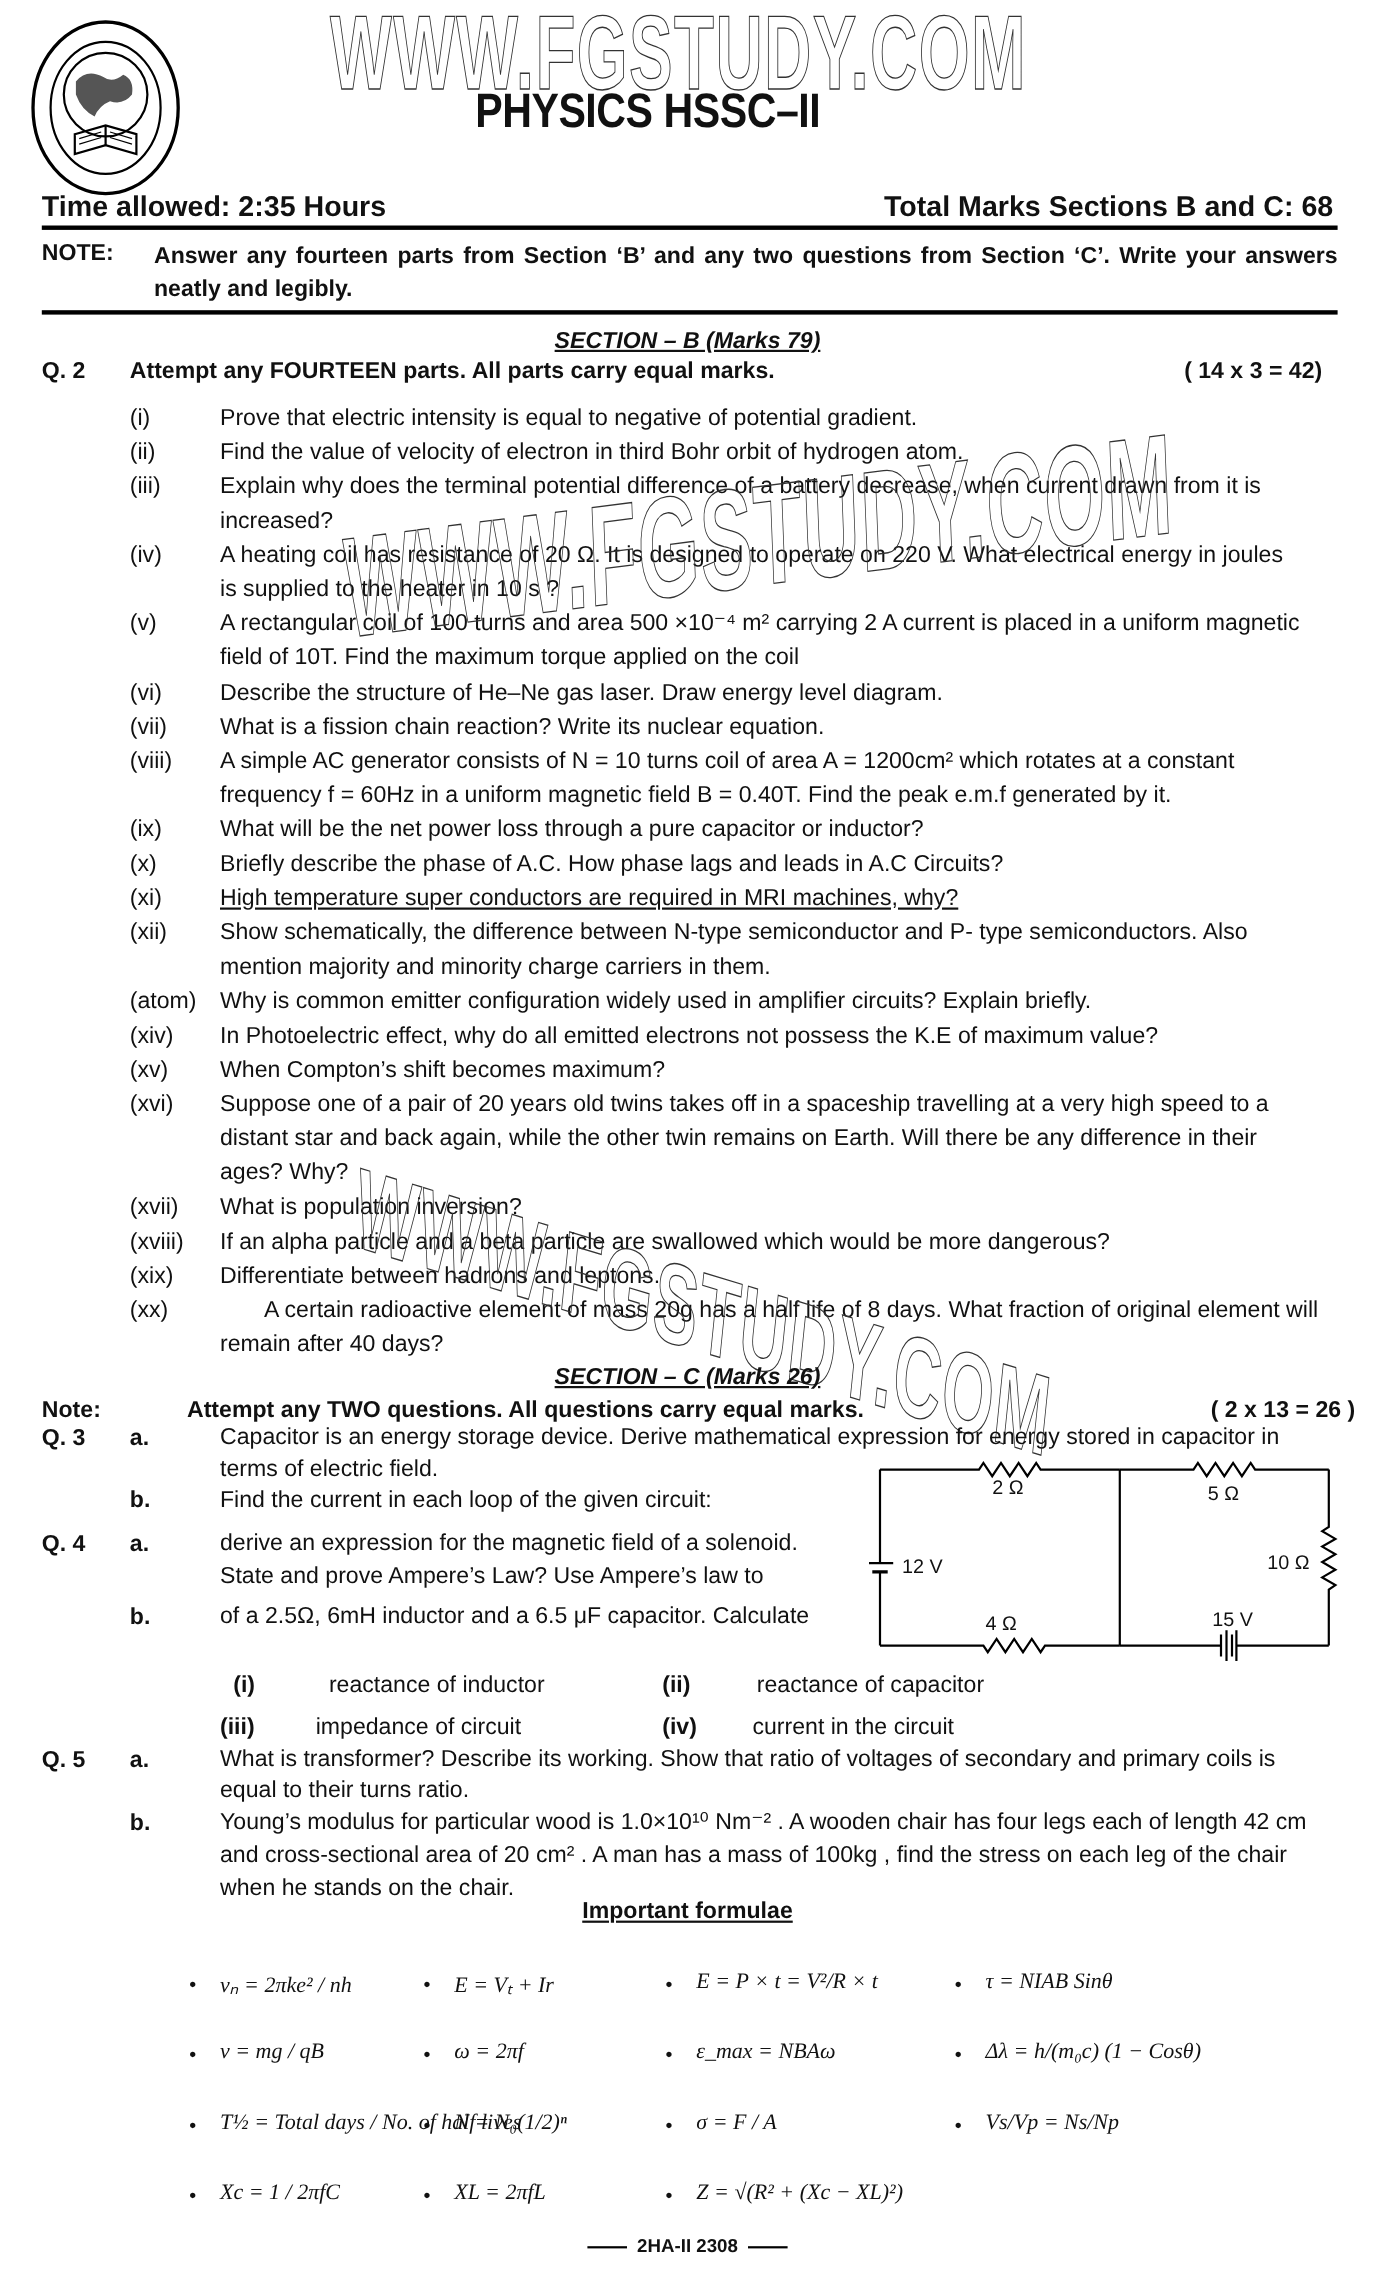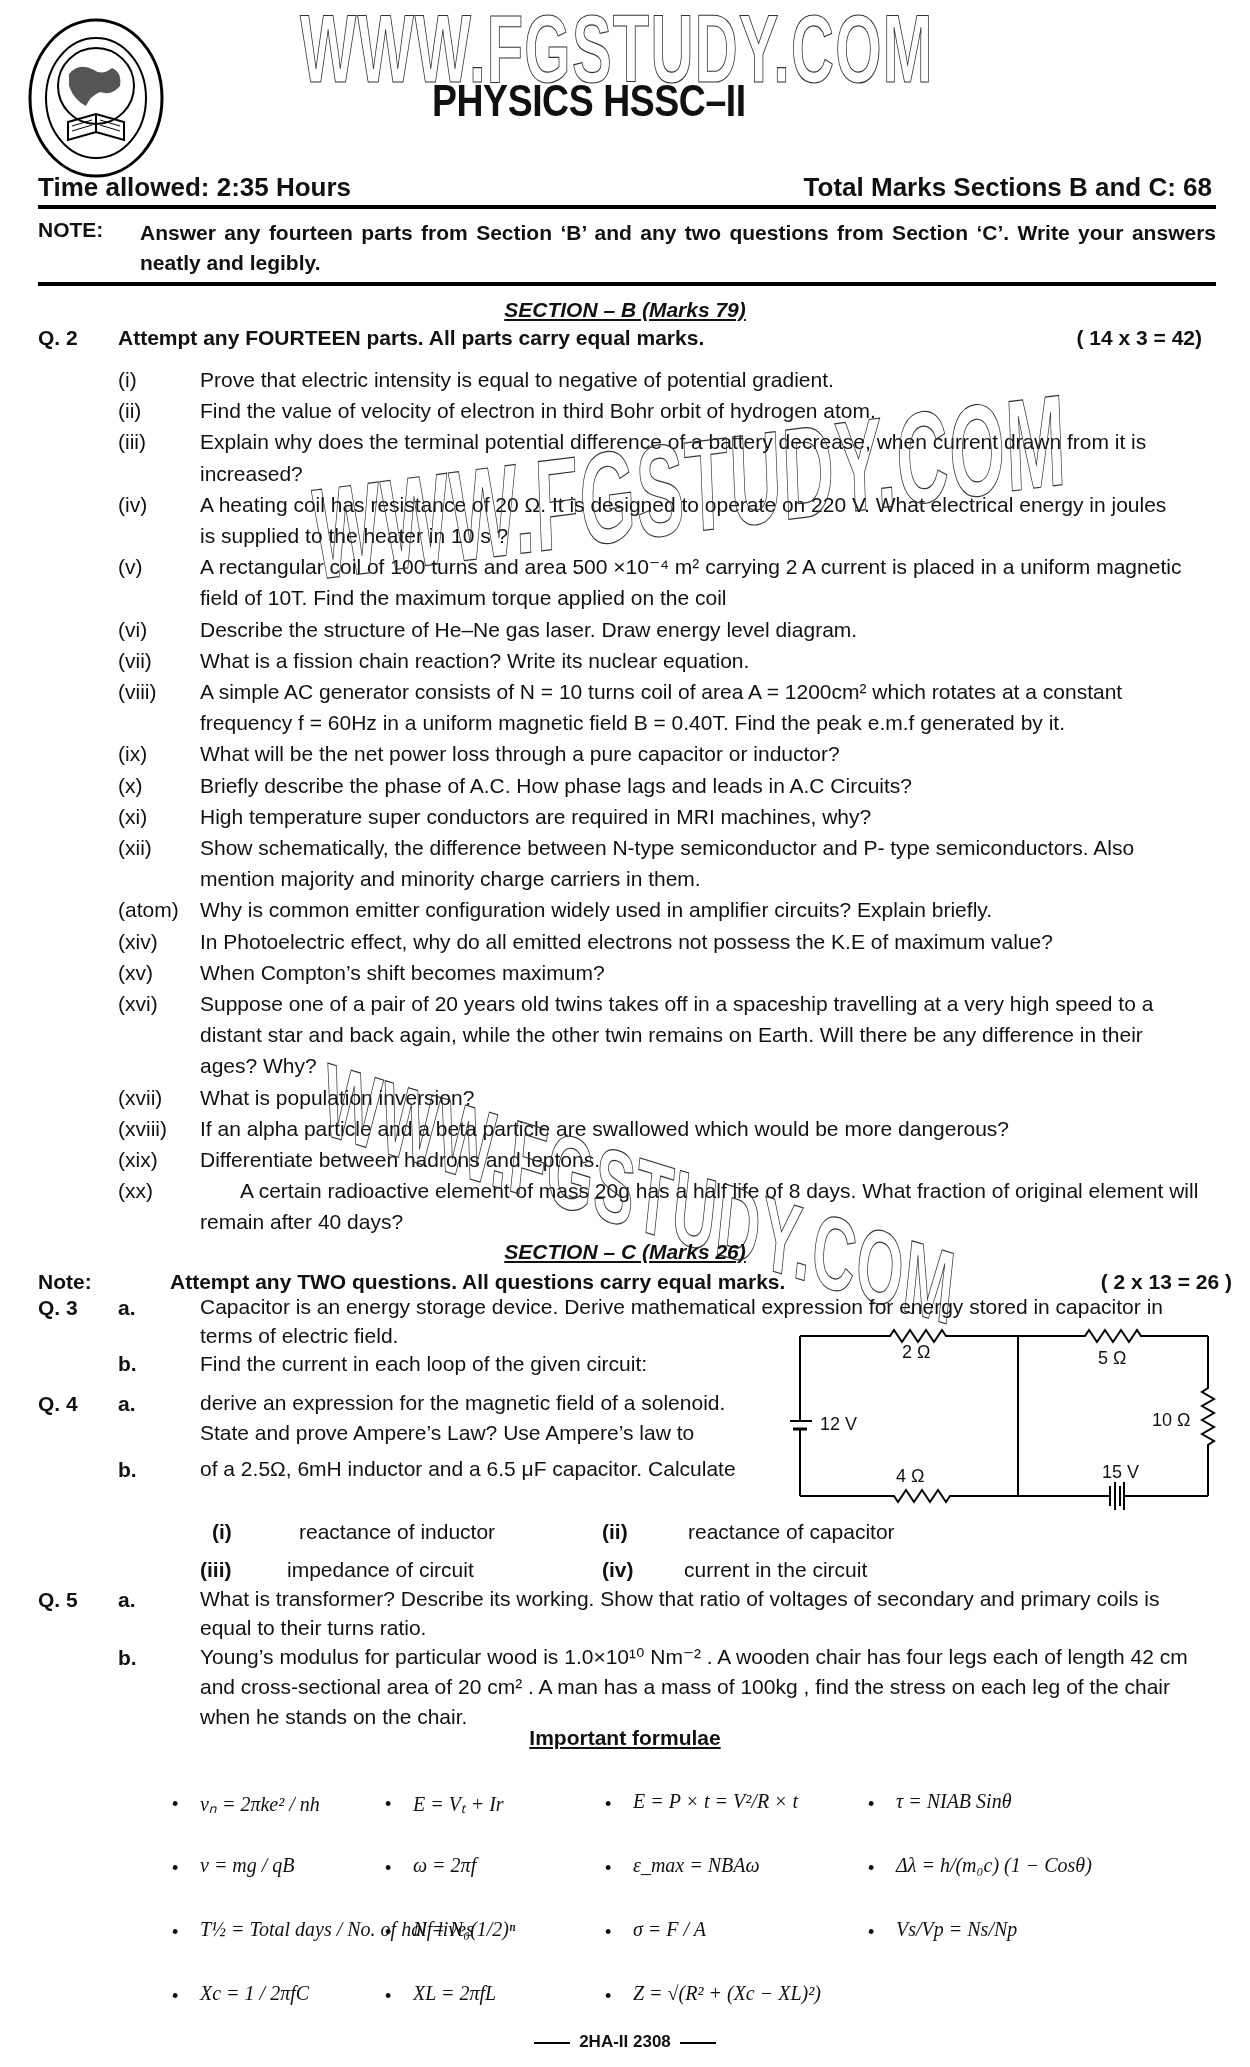--- a/index.html
+++ b/index.html
@@ -73,21 +73,21 @@
     <div class="num txt" style="top: 644.8px;">(vii)</div>
     <div class="body txt" style="top: 644.8px;">What is a fission chain reaction? Write its nuclear equation.</div>
     <div class="num txt" style="top: 676px;">(viii)</div>
     <div class="body txt" style="top: 676px;">A simple AC generator consists of N = 10 turns coil of area A = 1200cm² which rotates at a constant</div>
     <div class="body txt" style="top: 707.2px;">frequency f = 60Hz in a uniform magnetic field B = 0.40T. Find the peak e.m.f generated by it.</div>
     <div class="num txt" style="top: 738.4px;">(ix)</div>
     <div class="body txt" style="top: 738.4px;">What will be the net power loss through a pure capacitor or inductor?</div>
     <div class="num txt" style="top: 769.6px;">(x)</div>
     <div class="body txt" style="top: 769.6px;">Briefly describe the phase of A.C. How phase lags and leads in A.C Circuits?</div>
     <div class="num txt" style="top: 800.8px;">(xi)</div>
-    <div class="body txt" style="top: 800.8px;">High temperature super conductors are required in MRI machines, why?</div>
+    <div class="body txt" style="top: 800.8px; text-decoration: underline;">High temperature super conductors are required in MRI machines, why?</div>
     <div class="num txt" style="top: 832px;">(xii)</div>
     <div class="body txt" style="top: 832px;">Show schematically, the difference between N-type semiconductor and P- type semiconductors. Also</div>
     <div class="body txt" style="top: 863.2px;">mention majority and minority charge carriers in them.</div>
     <div class="num txt" style="top: 894.4px;">(atom)</div>
     <div class="body txt" style="top: 894.4px;">Why is common emitter configuration widely used in amplifier circuits? Explain briefly.</div>
     <div class="num txt" style="top: 925.6px;">(xiv)</div>
     <div class="body txt" style="top: 925.6px;">In Photoelectric effect, why do all emitted electrons not possess the K.E of maximum value?</div>
     <div class="num txt" style="top: 956.8px;">(xv)</div>
     <div class="body txt" style="top: 956.8px;">When Compton’s shift becomes maximum?</div>
     <div class="num txt" style="top: 988px;">(xvi)</div>

